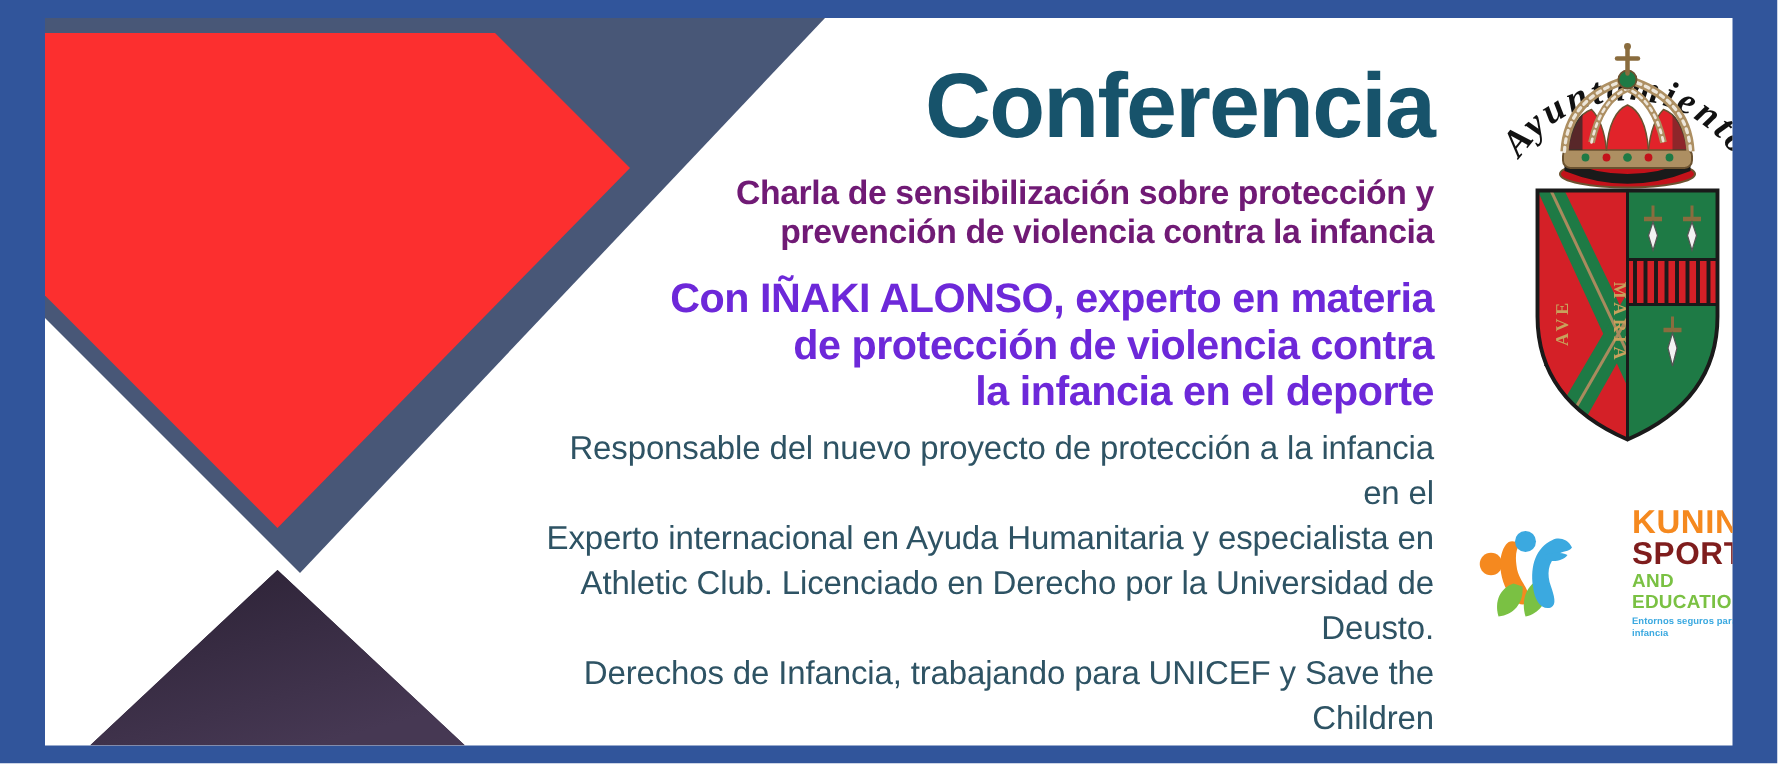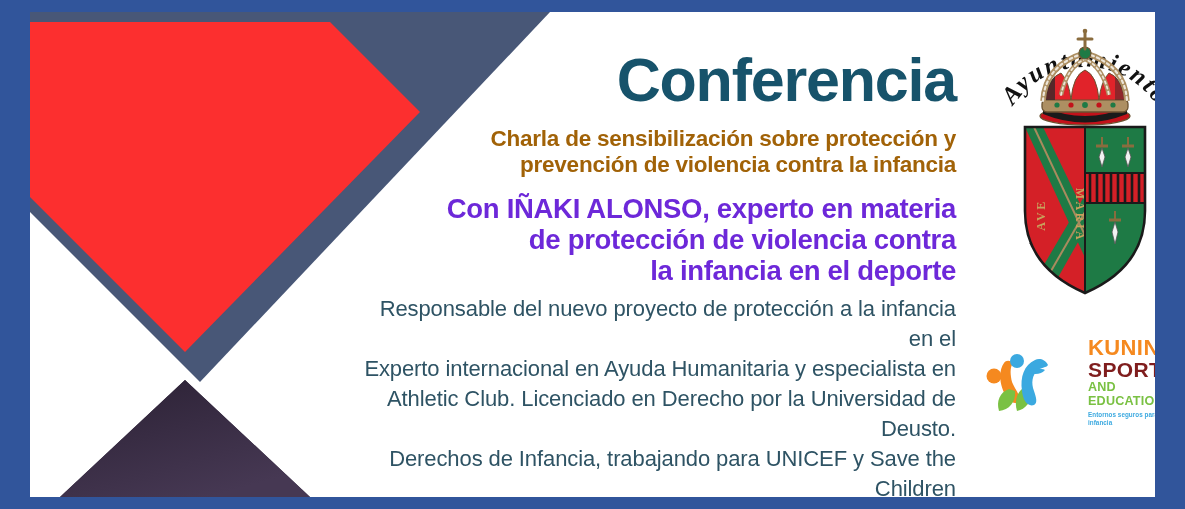--- a/index.html
+++ b/index.html
@@ -25,25 +25,25 @@
   
   #content {
     position:absolute; left:330px; top:0px;
     width:605px; height:485px;
     text-align:right;
   }
   .title {
     color:#17536B;
     font-size:61px; font-weight:bold;
     line-height:0.93; letter-spacing:-1.2px;
-    padding-right:9px; padding-top:40px;
+    padding-right:9px; padding-top:30px;
   }
   .title .l2 { display:block; }
   .subtitle {
-    color:#a16207;
+    color:#701a75;
     font-size:22.5px; font-weight:bold;
     line-height:1.17; letter-spacing:-0.25px;
     padding-right:9px; padding-top:17px;
   }
   .speaker {
     color:#6d28d9;
     font-size:27.5px; font-weight:bold;
     line-height:1.13; letter-spacing:-0.3px;
     padding-right:9px; padding-top:15px;
   }

